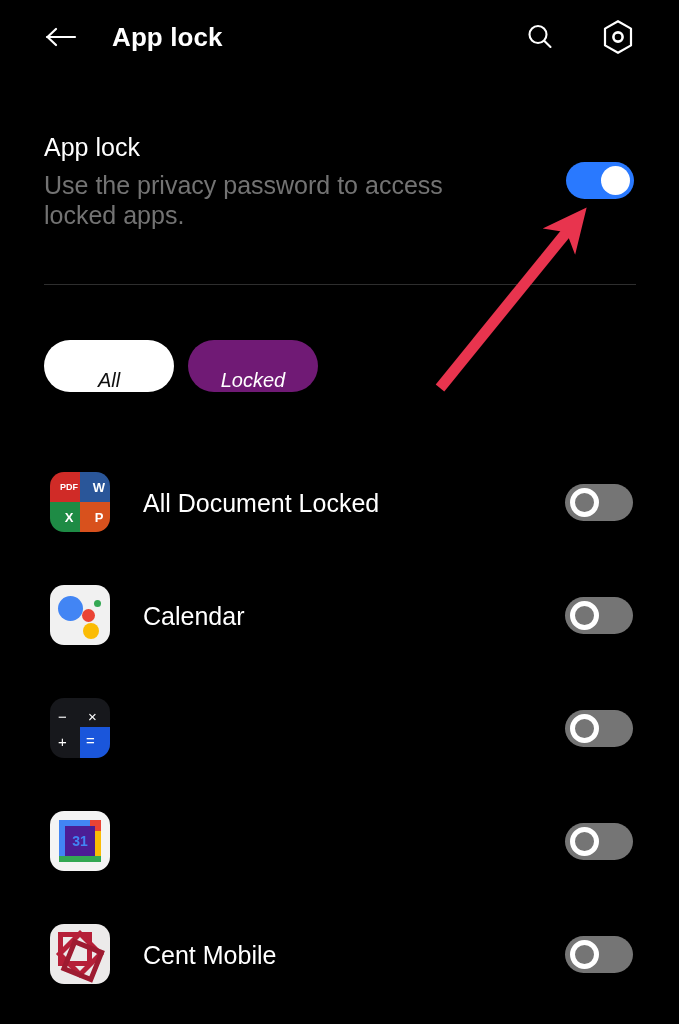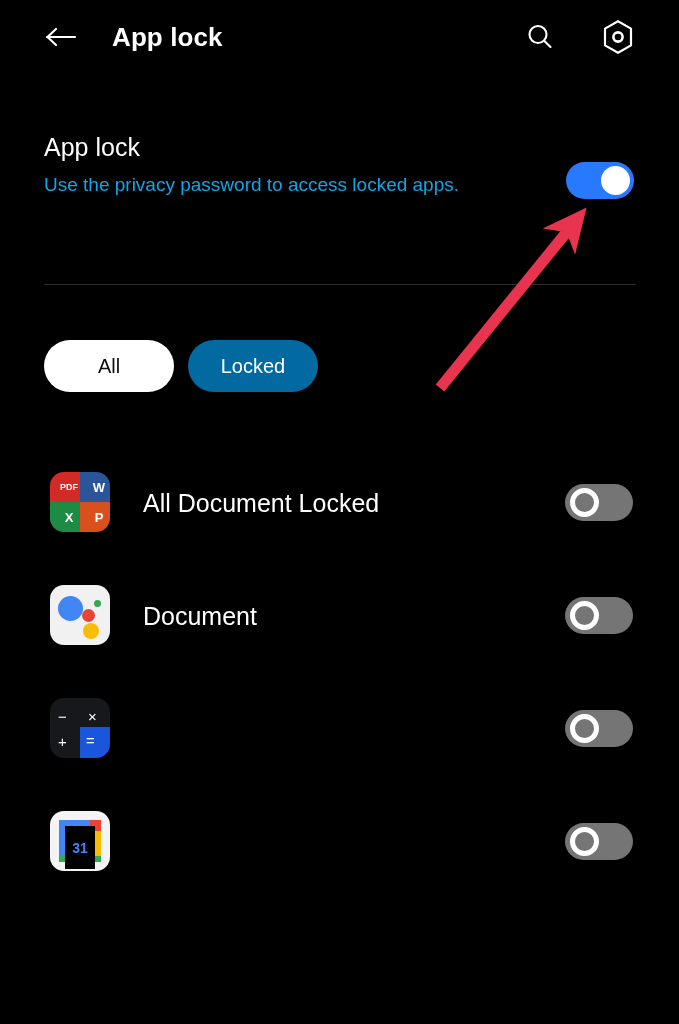--- a/index.html
+++ b/index.html
@@ -37,21 +37,21 @@
   
   .master {
     position:absolute; left:0; top:118px; width:679px; height:130px;
   }
   .master-title {
     position:absolute; left:44px; top:12px;
     font-size:25px; color:#ffffff; line-height:34px;
   }
   .master-desc {
     position:absolute; left:44px; top:52px; width:470px;
-    font-size:19px; color:#0ea5e9; line-height:30px;
+    font-size:25px; color:#737373; line-height:30px;
   }
   .master-toggle {
     position:absolute; left:566px; top:44px;
     width:68px; height:37px; border-radius:19px;
     background:#2979ff;
   }
   .master-toggle .knob {
     position:absolute; right:4px; top:4px;
     width:29px; height:29px; border-radius:50%;
     background:#ffffff;
@@ -59,25 +59,26 @@
 
   .divider {
     position:absolute; left:44px; top:284px;
     width:592px; height:1px; background:#2e2e2e;
   }
 
   
   .chips { position:absolute; left:0; top:340px; width:679px; height:52px; }
   .chip {
     position:absolute; top:0; height:52px; border-radius:26px;
-    display:flex; align-items:center; justify-content:center;
+    display:flex; align-items:flex-end; justify-content:center;
     font-size:20px;
+    font-style:italic;
   }
   .chip.selected { left:44px; width:130px; background:#ffffff; color:#101010; }
-  .chip.unselected { left:188px; width:130px; background:#0369a1; color:#ffffff; }
+  .chip.unselected { left:188px; width:130px; background:#701a75; color:#ffffff; }
 
   
   .app-list { position:absolute; left:0; top:447px; width:679px; }
   .app-row {
     position:relative; width:679px; height:113px;
   }
   .app-icon {
     position:absolute; left:50px; top:25px;
     width:60px; height:60px; border-radius:14px; overflow:hidden;
   }
@@ -123,22 +124,22 @@
   .ic-calc .plus  { left:8px; top:36px; }
   .ic-calc .equal { left:36px; top:35px; }
 
   .ic-cal { width:100%; height:100%; background:#f4f4f4; position:relative; }
   .ic-cal .bar { position:absolute; }
   .ic-cal .top { left:9px; top:9px; width:42px; height:6px; background:#4285f4; }
   .ic-cal .bottom { left:9px; top:45px; width:42px; height:6px; background:#34a853; }
   .ic-cal .left { left:9px; top:9px; width:6px; height:42px; background:#4285f4; }
   .ic-cal .right { left:45px; top:9px; width:6px; height:42px; background:#fbbc05; }
   .ic-cal .corner { left:40px; top:9px; width:11px; height:11px; background:#ea4335; }
-  .ic-cal .inner { position:absolute; left:15px; top:15px; width:30px; height:43px;
-    background:#000000; display:flex; align-items:center; justify-content:center;
+  .ic-cal .inner { position:absolute; left:15px; top:15px; width:30px; height:30px;
+    background:#4c1d95; display:flex; align-items:center; justify-content:center;
     color:#4285f4; font-size:14px; font-weight:bold; }
 
   .ic-cent { width:100%; height:100%; background:#eceaea; position:relative; overflow:hidden; }
   .ic-cent .pw { position:absolute; left:50%; top:50%; width:34px; height:34px;
     margin-left:-17px; margin-top:-17px; }
   .ic-cent .blade { position:absolute; left:0; top:0; width:34px; height:34px;
     border:5px solid #b61f38; }
   .ic-cent .b1 { transform:rotate(0deg) translate(-5px,-5px); }
   .ic-cent .b2 { transform:rotate(45deg); }
   .ic-cent .b3 { transform:rotate(22deg) translate(5px,5px); border-color:#9e1b31; }
@@ -213,21 +214,21 @@
 
     <div class="app-row">
       <div class="app-icon">
         <div class="ic-assistant">
           <i class="blue"></i>
           <i class="red"></i>
           <i class="yellow"></i>
           <i class="green"></i>
         </div>
       </div>
-      <div class="app-name">Document</div>
+      <div class="app-name">Calendar</div>
       <div class="app-toggle">
         <div class="ring"></div>
       </div>
     </div>
 
     <div class="app-row">
       <div class="app-icon">
         <div class="ic-calc">
           <div class="blueq"></div>
           <span class="minus">−</span>
@@ -250,20 +251,35 @@
           <div class="bar bottom"></div>
           <div class="bar corner"></div>
           <div class="inner">31</div>
         </div>
       </div>
       <div class="app-toggle">
         <div class="ring"></div>
       </div>
     </div>
 
+    <div class="app-row">
+      <div class="app-icon">
+        <div class="ic-cent">
+          <div class="pw">
+            <div class="blade b1"></div>
+            <div class="blade b2"></div>
+            <div class="blade b3"></div>
+          </div>
+        </div>
+      </div>
+      <div class="app-name">Cent Mobile</div>
+      <div class="app-toggle">
+        <div class="ring"></div>
+      </div>
+    </div>
 
     <div class="partial-row">
       
     </div>
 
   </div>
 
   <svg class="annotation" viewBox="0 0 679 1024">
     <defs>
       <marker id="arrowhead" markerWidth="4" markerHeight="4" refX="1.6" refY="2" orient="auto" markerUnits="strokeWidth">

